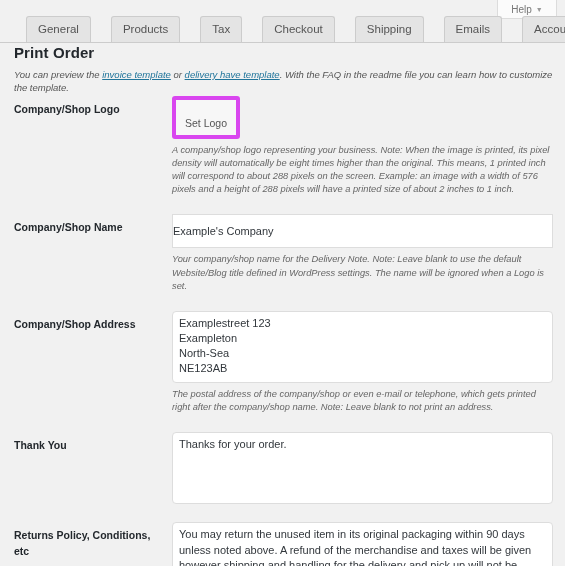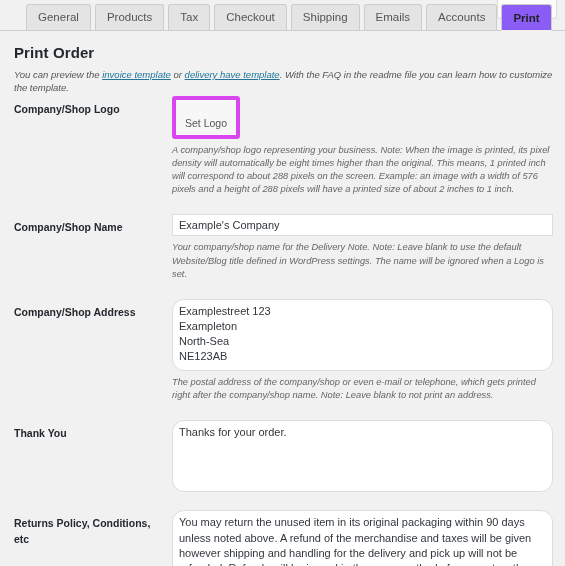--- a/index.html
+++ b/index.html
@@ -35,28 +35,28 @@
   }
   .help-tab .caret {
     font-size: 7px;
     color: #999;
     line-height: 1;
   }
 
   
   .nav-tab-wrapper {
     position: absolute;
-    top: 4px; left: 0;
+    top: 16px; left: 0;
     width: 565px;
     height: 27px;
     padding-left: 26px;
     border-bottom: 1px solid #ccc;
     display: flex;
     align-items: flex-end;
-    gap: 0;
+    gap: 16px;
   }
   .nav-tab {
     display: block;
     height: 26px;
     line-height: 25px;
     padding: 0 11px;
     margin-right: 4px;
     font-size: 11.5px;
     color: #555;
     background: #e4e4e4;
@@ -134,40 +134,40 @@
     background: #f7f7f7;
     border: 4px solid #d946ef;
     border-radius: 3px;
     padding: 17px 9px 4px;
     line-height: 1.3;
     cursor: pointer;
   }
   .text-input {
     display: block;
     width: 381px;
-    height: 22px;
-    padding: 2px 6px;
+    height: 34px;
+    padding: 2px 0;
     font-size: 11px;
     font-family: "Liberation Sans", sans-serif;
     color: #32373c;
     background: #fff;
     border: 1px solid #ddd;
     border-radius: 0;
     outline: none;
   }
   .textarea {
     display: block;
     width: 381px;
     padding: 4px 6px;
     font-size: 11px;
     font-family: "Liberation Sans", sans-serif;
     color: #32373c;
     background: #fff;
     border: 1px solid #ddd;
-    border-radius: 12px;
+    border-radius: 4px;
     line-height: 1.38;
     resize: none;
     outline: none;
     overflow: hidden;
     white-space: pre-wrap;
   }
   .ta-address { height: 72px; }
   .ta-thankyou { height: 72px; }
   .ta-returns { height: 85px; }
 

